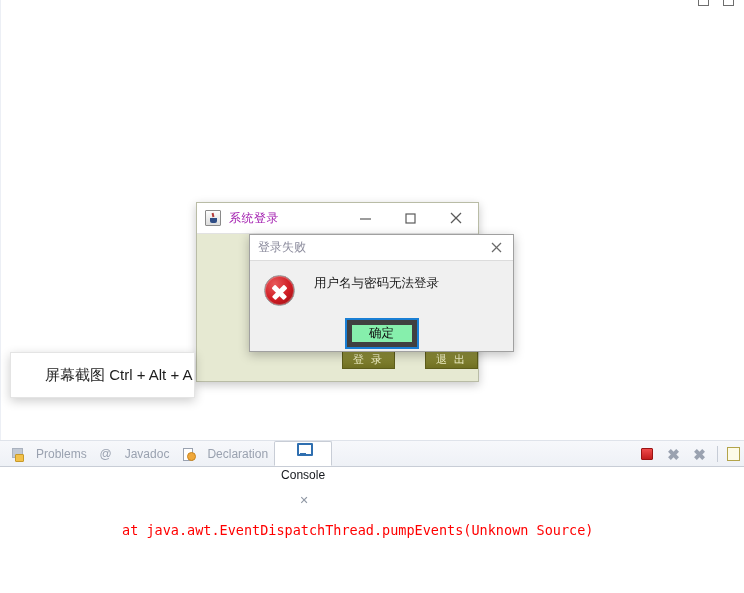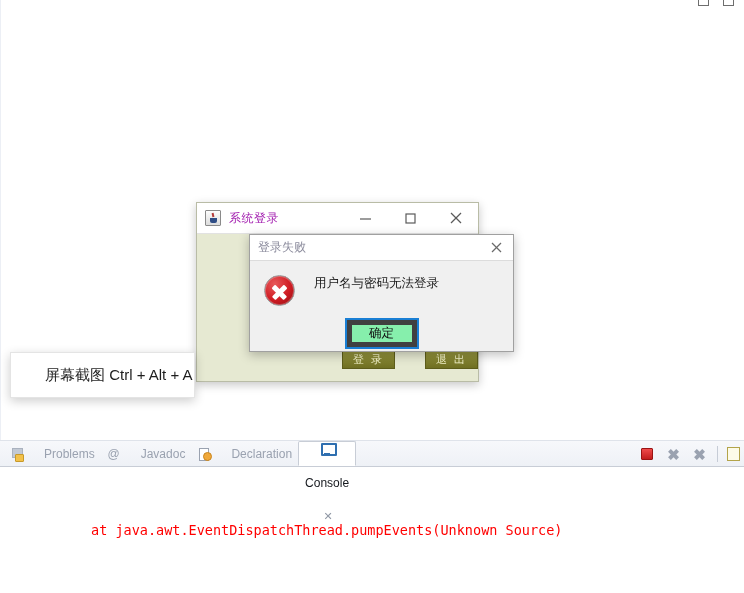--- a/index.html
+++ b/index.html
@@ -253,21 +253,21 @@
     height: 26px;
     background: linear-gradient(#f7f8fb, #eef1f6);
     border-bottom: 1px solid #c8cdd6;
     display: flex;
     align-items: flex-end;
     padding-left: 4px;
   }
   .tab {
     display: flex;
     align-items: center;
-    gap: 20px;
+    gap: 12px;
     height: 25px;
     padding: 0 6px;
     font-size: 12px;
     color: #9aa2b0;
     cursor: pointer;
   }
   .tab.active {
     background: #ffffff;
     border: 1px solid #c8cdd6;
     border-bottom: 1px solid #ffffff;
@@ -362,21 +362,21 @@
     white-space: nowrap;
   }
   .console-out {
     font-family: "DejaVu Sans Mono", monospace;
     font-size: 13.5px;
     color: #ff0000;
     padding-top: 6px;
     line-height: 23px;
     white-space: pre;
   }
-  .console-line { padding-left: 91px; }
+  .console-line { padding-left: 91px; margin-left: 31px; }
 </style>
 </head>
 <body>
 
 <div id="screen">
 
   <div class="editor-area">
     <div class="win-ctrl-strip">
       <div class="win-ctrl-box"></div>
       <div class="win-ctrl-box"></div>

